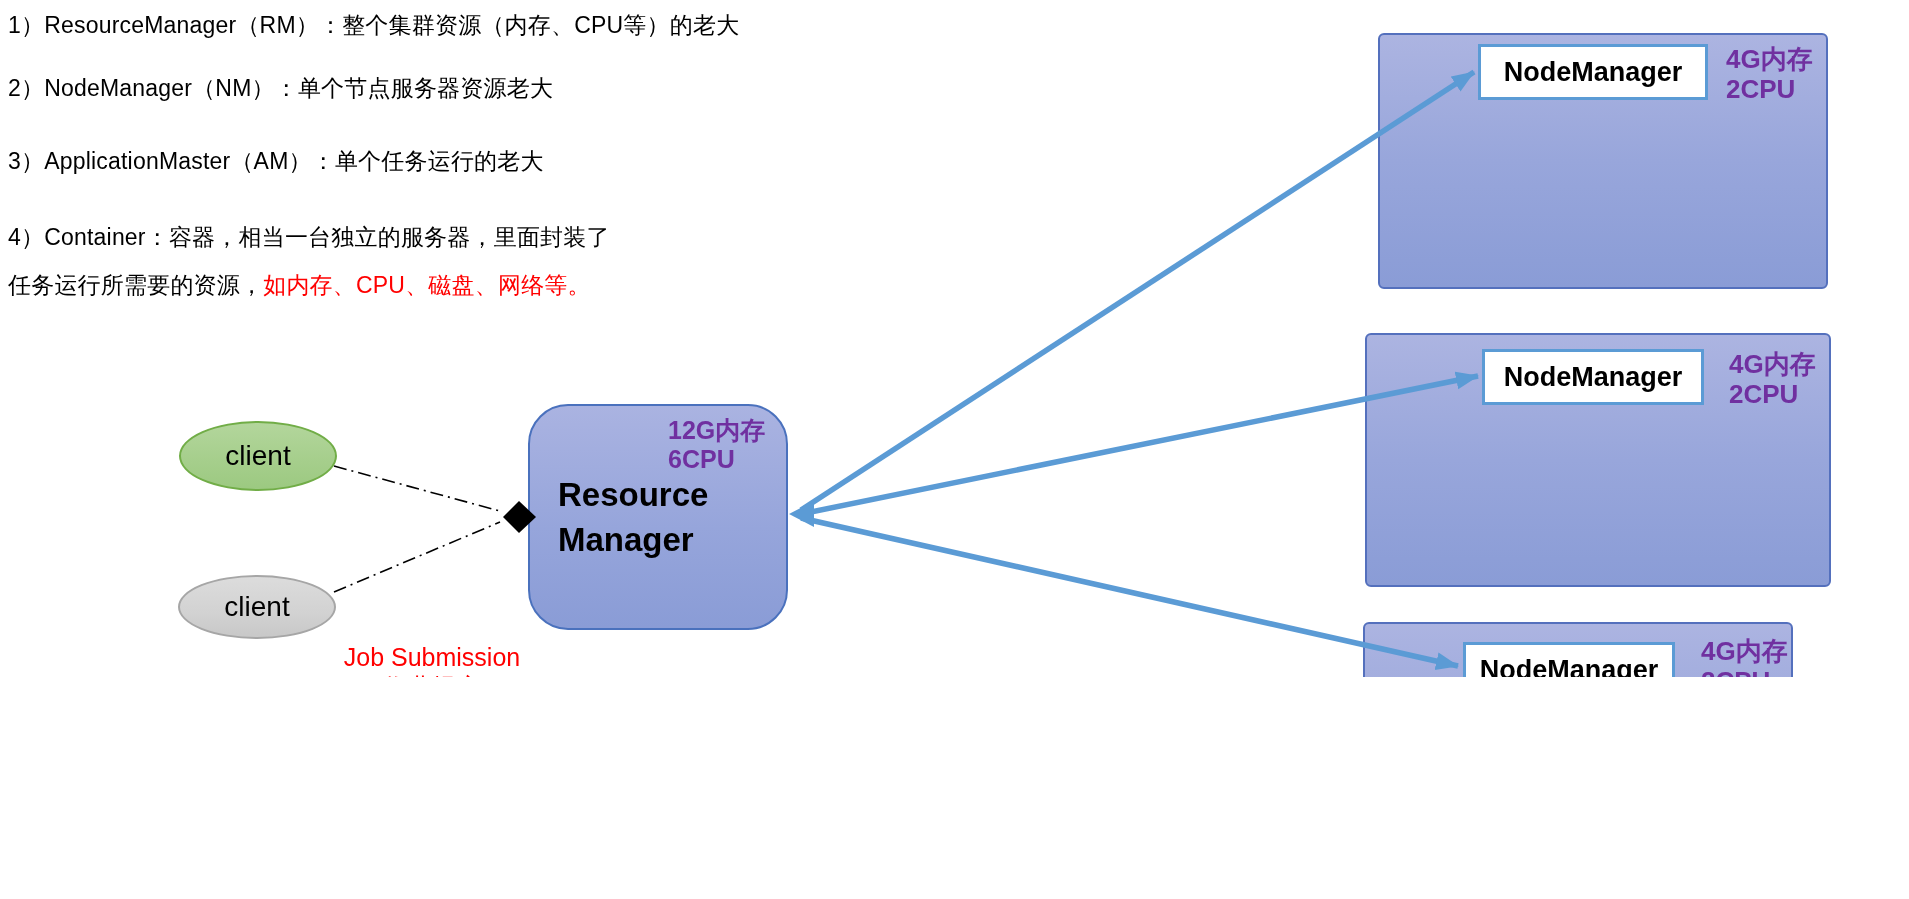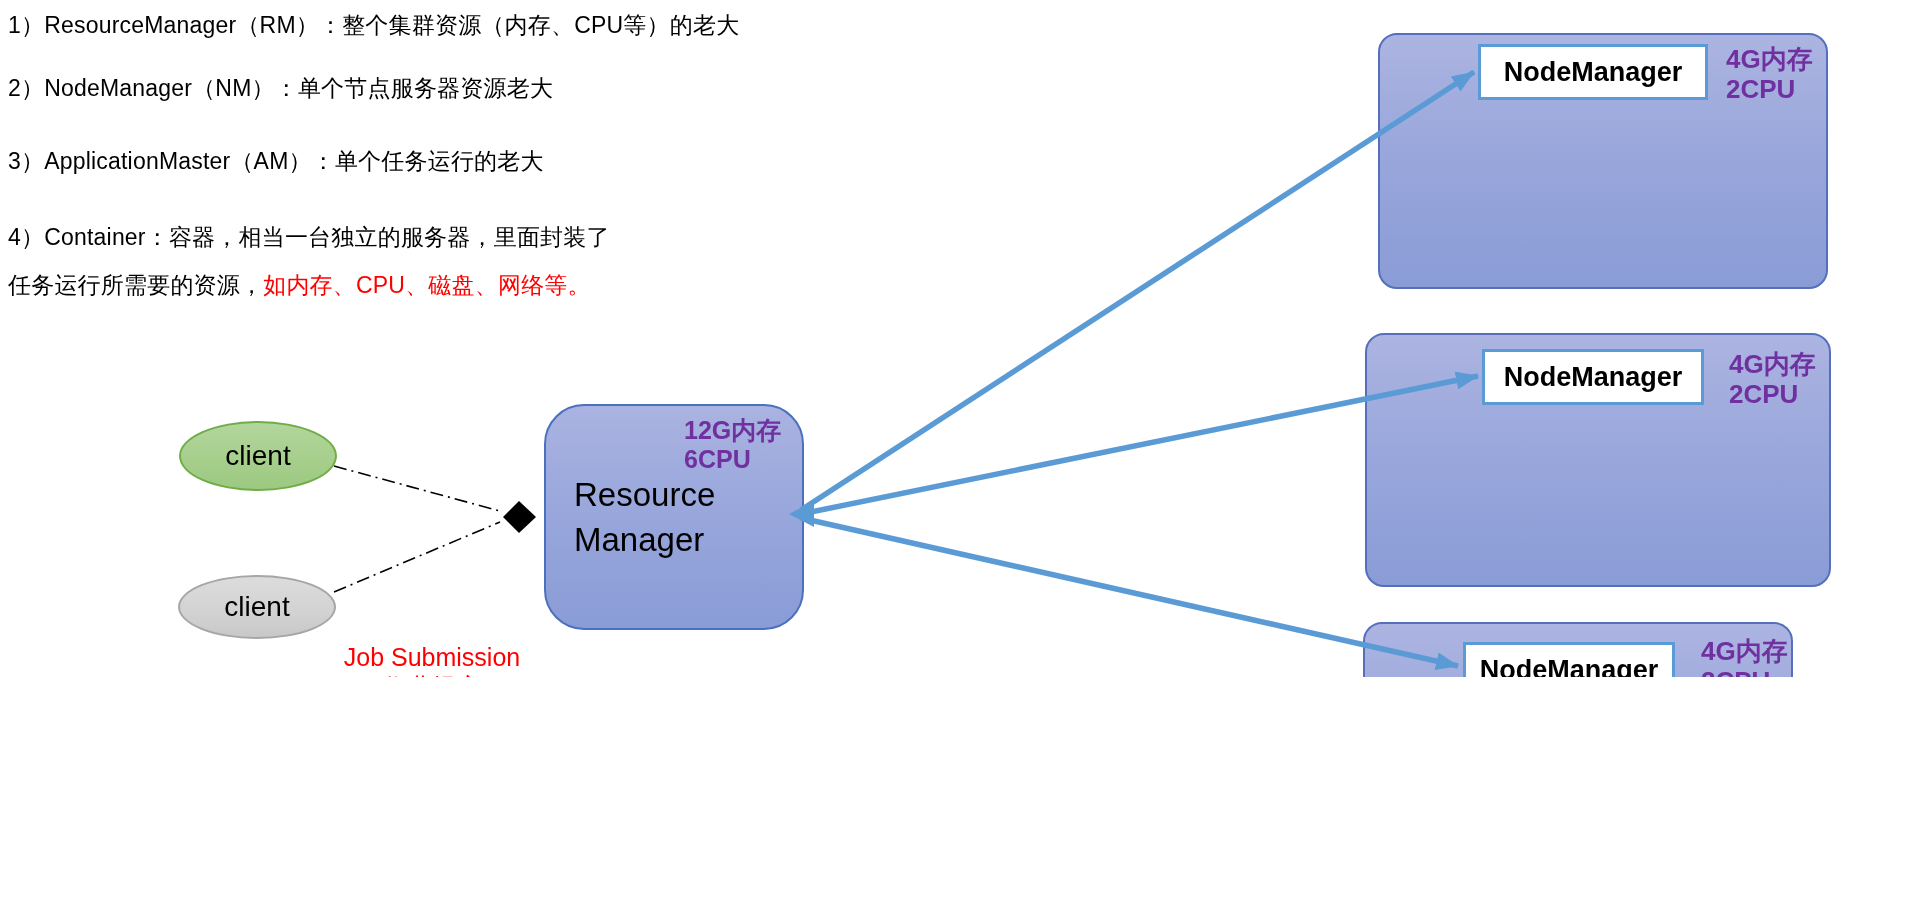--- a/index.html
+++ b/index.html
@@ -17,27 +17,27 @@
   .client-1{left:179px;top:421px;width:154px;height:66px;
     background:linear-gradient(180deg,#b3d69c 0%,#a5ce8b 60%,#9cc981 100%);border:2px solid #71ad47;}
   .client-2{left:178px;top:575px;width:154px;height:60px;
     background:linear-gradient(180deg,#dcdcdc 0%,#d2d2d2 60%,#c8c8c8 100%);border:2px solid #a6a6a6;}
   
   .job-label{position:absolute;left:297px;top:642px;width:270px;text-align:center;
     color:#ff0000;font-size:25px;line-height:30px;}
   
   .rm-box{position:absolute;left:528px;top:404px;width:260px;height:226px;border-radius:40px;
     background:linear-gradient(180deg,#aab3e1 0%,#96a5db 55%,#8a9cd6 100%);
-    border:2px solid #4a71bd;box-sizing:border-box;margin-left:16px;}
+    border:2px solid #4a71bd;box-sizing:border-box;}
   .rm-specs{position:absolute;left:138px;top:10px;color:#7030a0;font-weight:bold;
     font-size:25px;line-height:29px;white-space:nowrap;}
-  .rm-title{position:absolute;left:28px;top:66px;color:#000;font-weight:normal;
+  .rm-title{position:absolute;left:28px;top:66px;color:#000;font-weight:bold;
     font-size:33px;line-height:45px;white-space:nowrap;}
   
-  .nm-box{position:absolute;border-radius:19px;box-sizing:border-box;
+  .nm-box{position:absolute;border-radius:6px;box-sizing:border-box;
     background:linear-gradient(180deg,#acb4e1 0%,#98a6db 50%,#8a9cd6 100%);
     border:2px solid #5470bd;padding-left:8px;}
   .nm-1{left:1378px;top:33px;width:450px;height:256px;}
   .nm-2{left:1365px;top:333px;width:466px;height:254px;}
   .nm-3{left:1363px;top:622px;width:430px;height:255px;}
   .nm-label{position:absolute;background:#ffffff;border:3px solid #5b9bd5;box-sizing:border-box;
     display:flex;align-items:center;justify-content:center;
     font-size:27px;font-weight:bold;color:#000;white-space:nowrap;}
   .nm-1 .nm-label{left:98px;top:9px;width:230px;height:56px;}
   .nm-2 .nm-label{left:115px;top:14px;width:222px;height:56px;}

